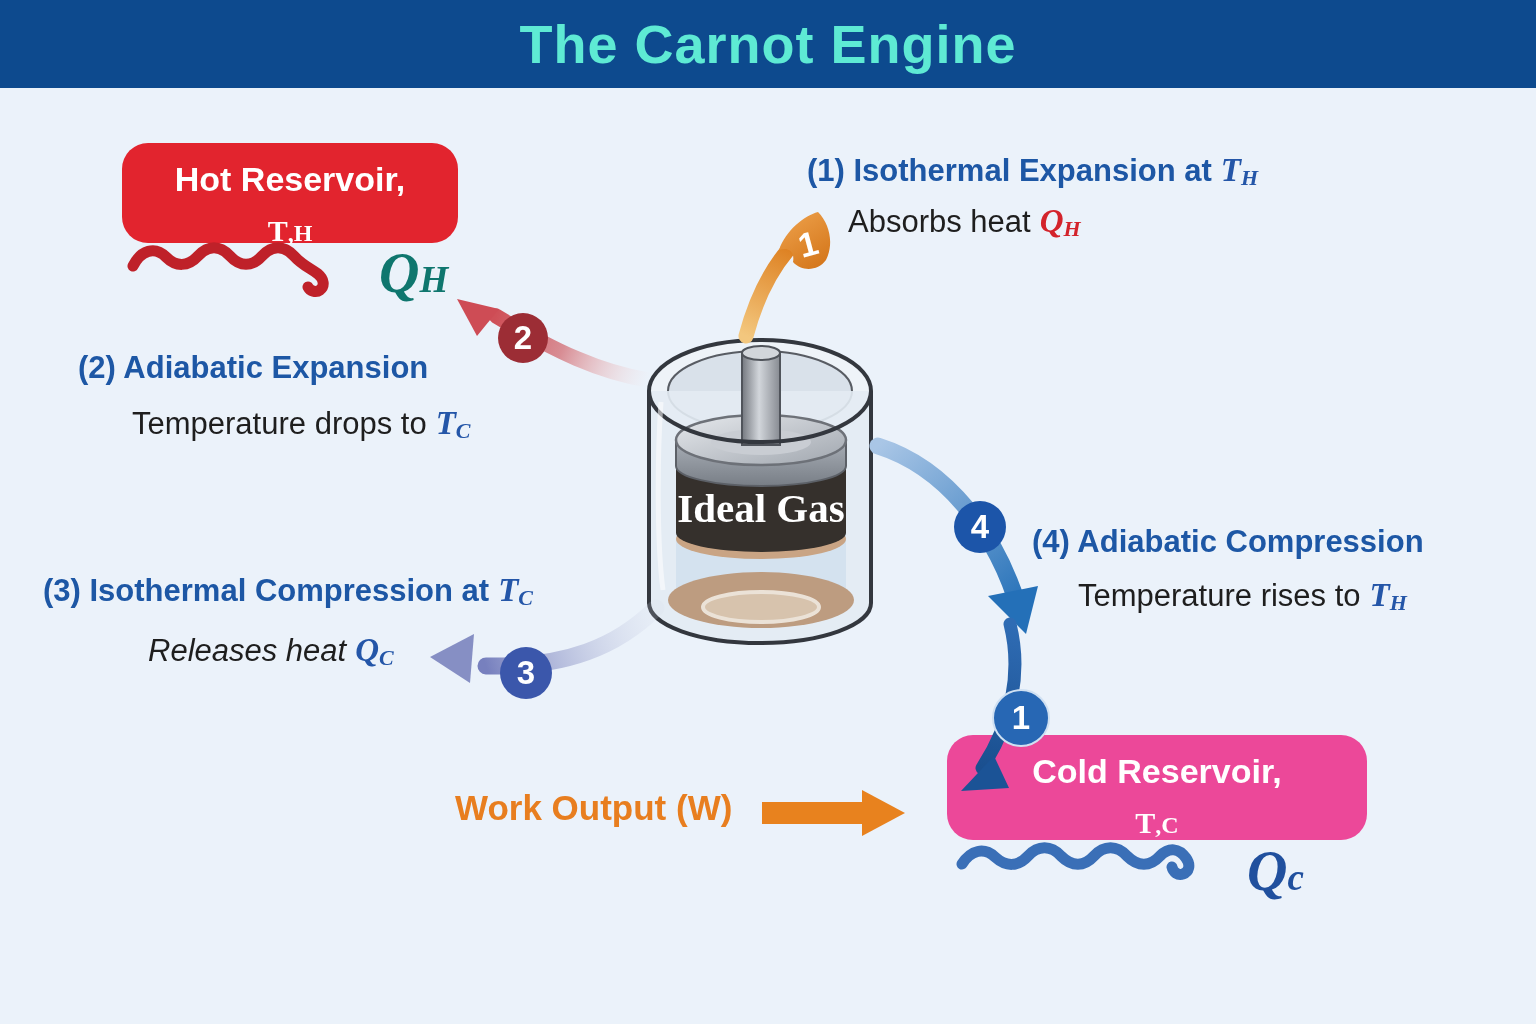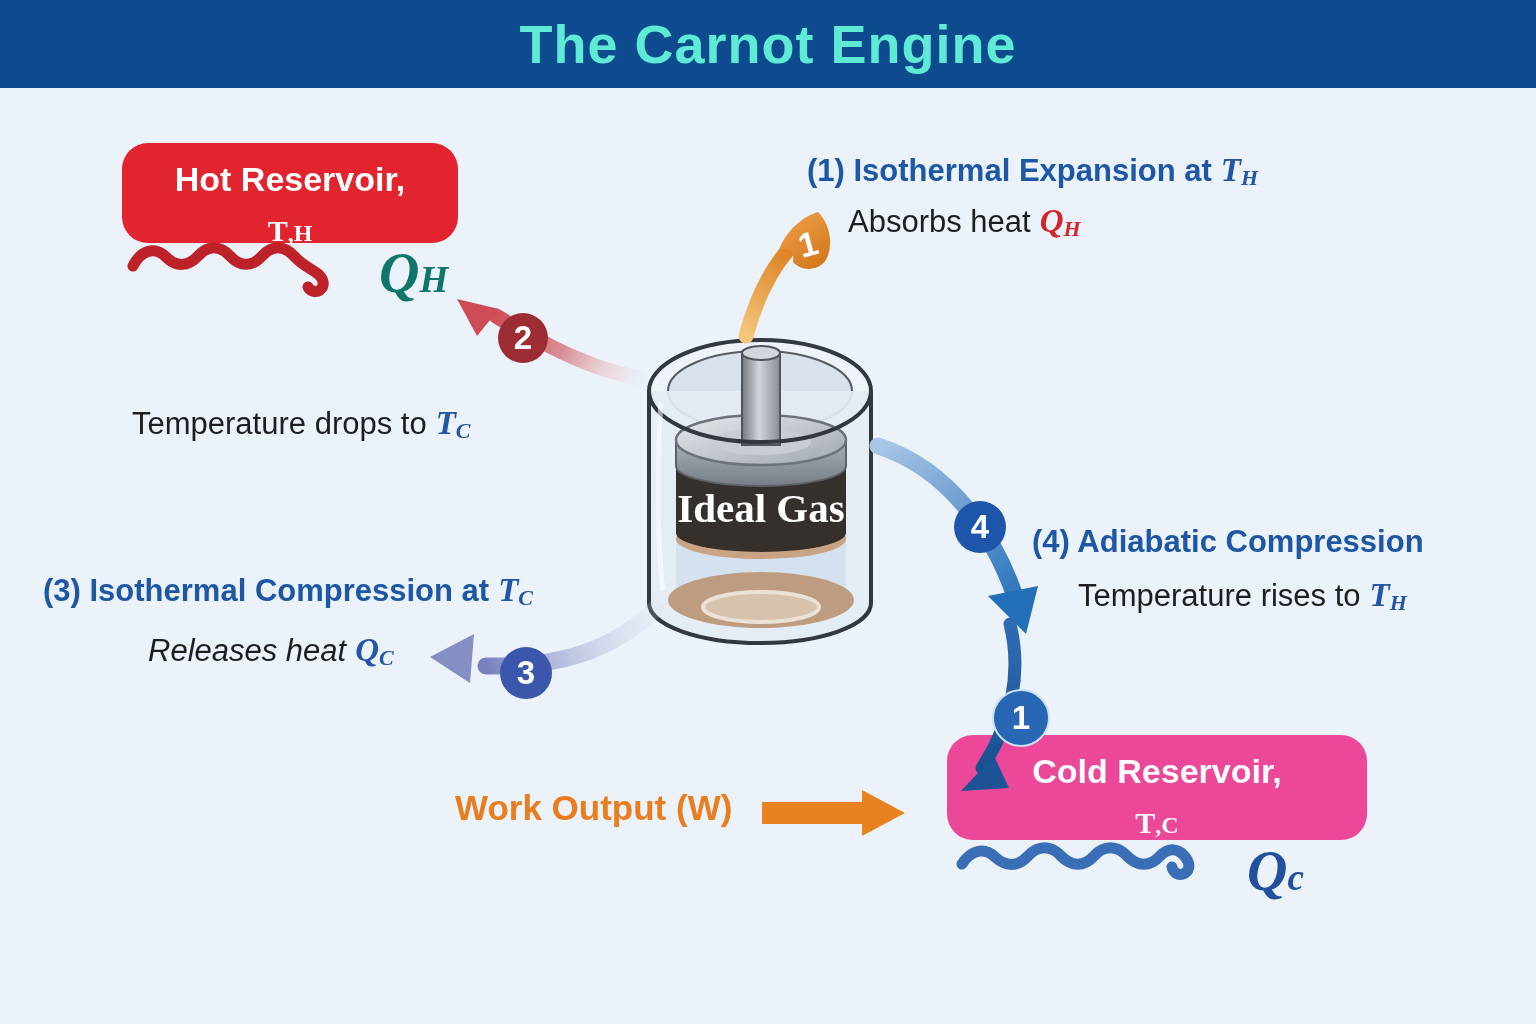--- a/index.html
+++ b/index.html
@@ -107,20 +107,21 @@
     <div class="res-name">Cold Reservoir,</div>
     <div class="res-temp"><span>T</span><span class="tsub">,C</span></div>
   </div>
 
   <div class="q-symbol q-hot"><span>Q</span><span class="qsub">H</span></div>
   <div class="q-symbol q-cold"><span>Q</span><span class="qsub">c</span></div>
 
   <div class="step-heading s1h"><span>(1) Isothermal Expansion at</span><span class="math blue"><span>T</span><span class="msub">H</span></span></div>
   <div class="step-desc s1d"><span>Absorbs heat</span><span class="math red"><span>Q</span><span class="msub">H</span></span></div>
 
+  <div class="step-heading s2h"><span>(2) Adiabatic Expansion</span></div>
   <div class="step-desc s2d"><span>Temperature drops to</span><span class="math blue"><span>T</span><span class="msub">C</span></span></div>
 
   <div class="step-heading s3h"><span>(3) Isothermal Compression at</span><span class="math blue"><span>T</span><span class="msub">C</span></span></div>
   <div class="step-desc s3d italic"><span>Releases heat</span><span class="math blue"><span>Q</span><span class="msub">C</span></span></div>
 
   <div class="step-heading s4h"><span>(4) Adiabatic Compression</span></div>
   <div class="step-desc s4d"><span>Temperature rises to</span><span class="math blue"><span>T</span><span class="msub">H</span></span></div>
 
   <div class="work-label">Work Output (W)</div>
 

